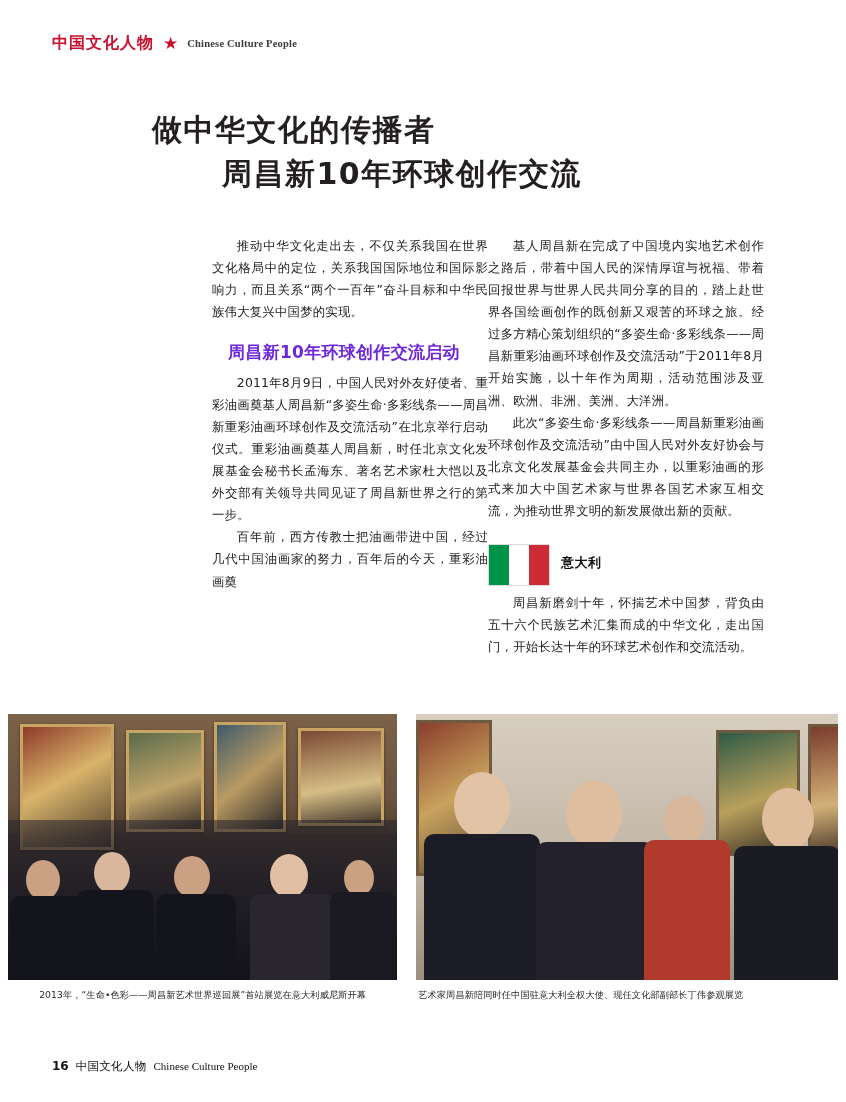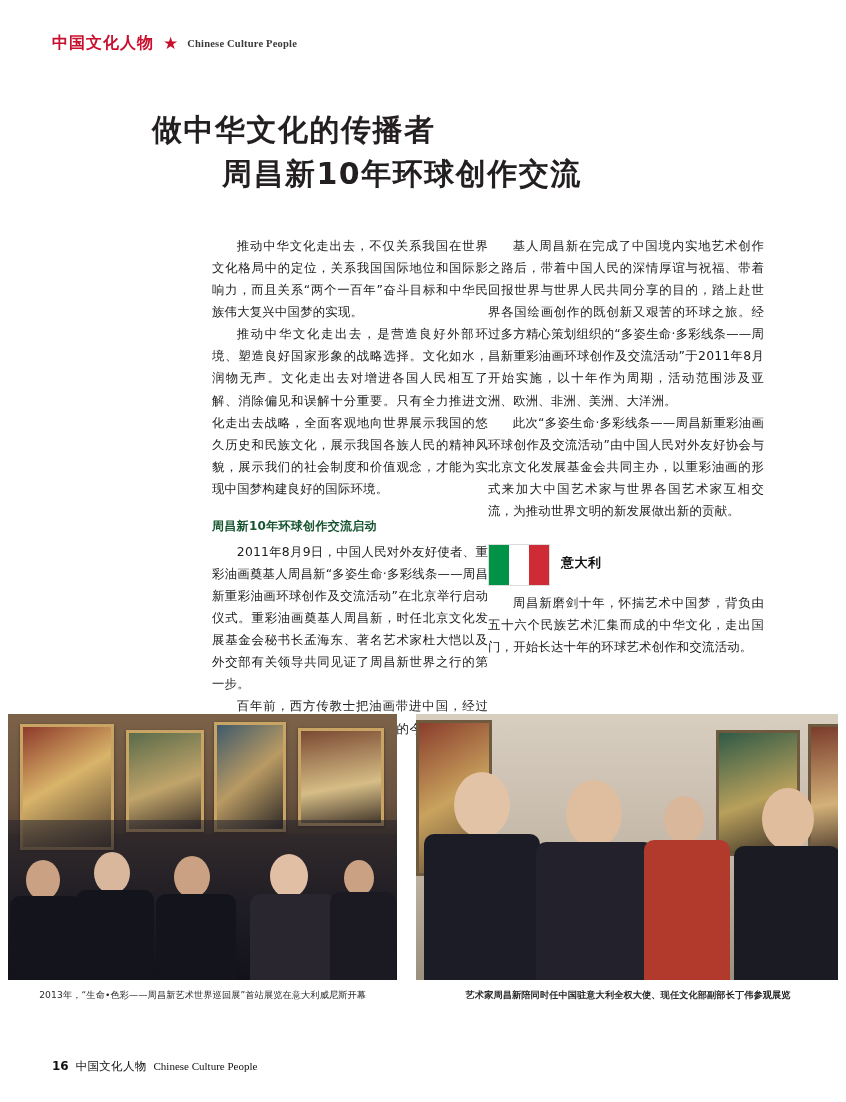--- a/index.html
+++ b/index.html
@@ -88,25 +88,25 @@
     margin: 0 0 0 0;
     font-family: "DejaVu Sans", sans-serif;
     font-size: 12.4px;
     line-height: 1.78;
     color: #1c1c1c;
     text-align: justify;
     text-indent: 2em;
     letter-spacing: 0.2px;
   }
   .subhead {
-    margin: 17px 0 6px 0;
-    font-family: "DejaVu Sans", sans-serif;
-    font-size: 12px;
-    font-weight: bold;
-    color: #14532d;
+    margin: 17px 0 6px 16px;
+    font-family: "DejaVu Sans", sans-serif;
+    font-size: 17px;
+    font-weight: bold;
+    color: #6d28d9;
     letter-spacing: 0.3px;
     line-height: 1.5;
   }
   .subhead.tight {
     margin-top: 10px;
   }
 
   
   .flag-row {
     display: flex;
@@ -152,21 +152,21 @@
   .caption {
     margin-top: 9px;
     font-family: "DejaVu Sans", sans-serif;
     font-size: 9.2px;
     color: #2a2a2a;
     letter-spacing: 0.1px;
     line-height: 1.4;
     white-space: nowrap;
   }
   .caption.left { text-align: center; }
-  .caption.right { text-align: center; padding-left: 2px; font-weight: bold; }
+  .caption.right { text-align: left; padding-left: 2px; }
 
   
   .p1 {
     background:
       radial-gradient(ellipse 120px 90px at 22% 18%, rgba(190,140,90,0.55), rgba(0,0,0,0) 70%),
       radial-gradient(ellipse 100px 80px at 62% 14%, rgba(120,90,70,0.5), rgba(0,0,0,0) 70%),
       linear-gradient(to bottom, #6d5542 0%, #7a6149 26%, #5d4a3a 42%, #3b3franc 43%, #2e2b30 60%, #22212a 100%);
     background-color: #45372d;
   }
   .p1-wall {
@@ -246,21 +246,20 @@
 
   <div class="headline">
     <div class="headline-line">做中华文化的传播者</div>
     <div class="headline-line indent">周昌新10年环球创作交流</div>
   </div>
 
   <div class="columns">
 
     <div class="col">
       <p class="body">推动中华文化走出去，不仅关系我国在世界文化格局中的定位，关系我国国际地位和国际影响力，而且关系“两个一百年”奋斗目标和中华民族伟大复兴中国梦的实现。</p>
-      <p class="body">推动中华文化走出去，是营造良好外部环境、塑造良好国家形象的战略选择。文化如水，润物无声。文化走出去对增进各国人民相互了解、消除偏见和误解十分重要。只有全力推进文化走出去战略，全面客观地向世界展示我国的悠久历史和民族文化，展示我国各族人民的精神风貌，展示我们的社会制度和价值观念，才能为实现中国梦构建良好的国际环境。</p>
       <div class="subhead">周昌新10年环球创作交流启动</div>
       <p class="body">2011年8月9日，中国人民对外友好使者、重彩油画奠基人周昌新“多姿生命·多彩线条——周昌新重彩油画环球创作及交流活动”在北京举行启动仪式。重彩油画奠基人周昌新，时任北京文化发展基金会秘书长孟海东、著名艺术家杜大恺以及外交部有关领导共同见证了周昌新世界之行的第一步。</p>
       <p class="body">百年前，西方传教士把油画带进中国，经过几代中国油画家的努力，百年后的今天，重彩油画奠</p>
     </div>
 
     <div class="col">
       <p class="body">基人周昌新在完成了中国境内实地艺术创作之路后，带着中国人民的深情厚谊与祝福、带着回报世界与世界人民共同分享的目的，踏上赴世界各国绘画创作的既创新又艰苦的环球之旅。经过多方精心策划组织的“多姿生命·多彩线条——周昌新重彩油画环球创作及交流活动”于2011年8月开始实施，以十年作为周期，活动范围涉及亚洲、欧洲、非洲、美洲、大洋洲。</p>
       <p class="body">此次“多姿生命·多彩线条——周昌新重彩油画环球创作及交流活动”由中国人民对外友好协会与北京文化发展基金会共同主办，以重彩油画的形式来加大中国艺术家与世界各国艺术家互相交流，为推动世界文明的新发展做出新的贡献。</p>
 
       <div class="flag-row">

